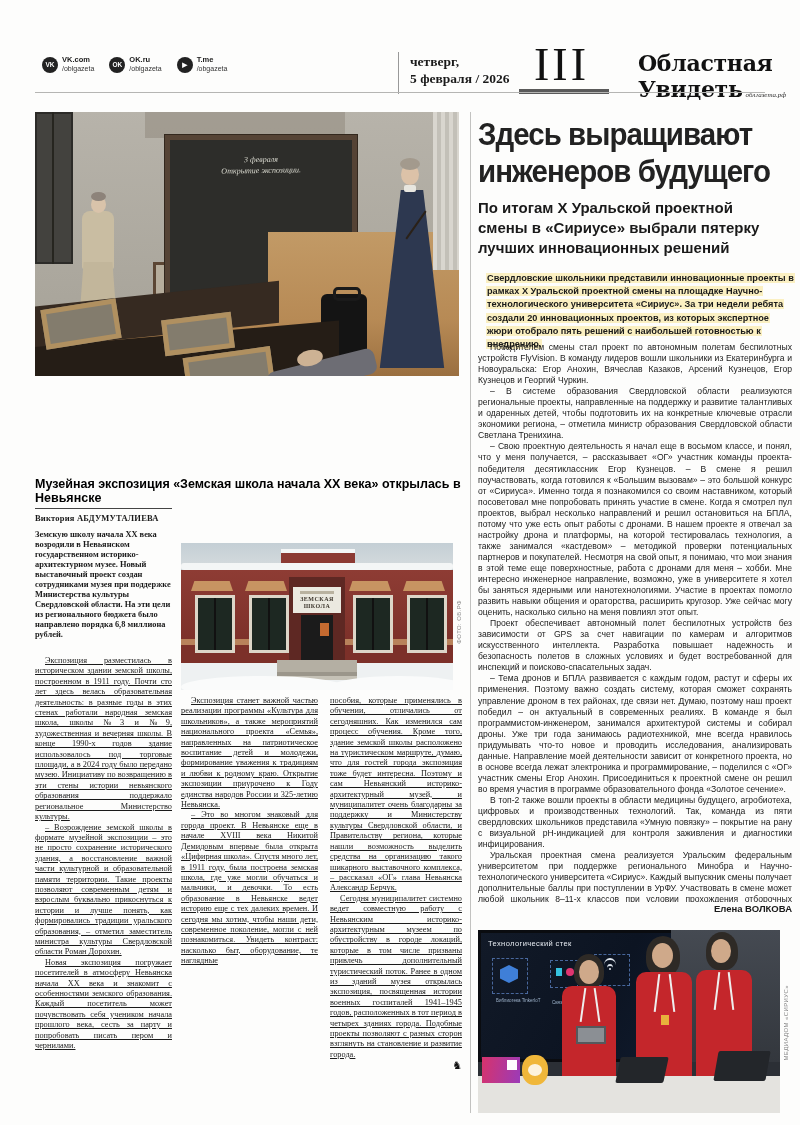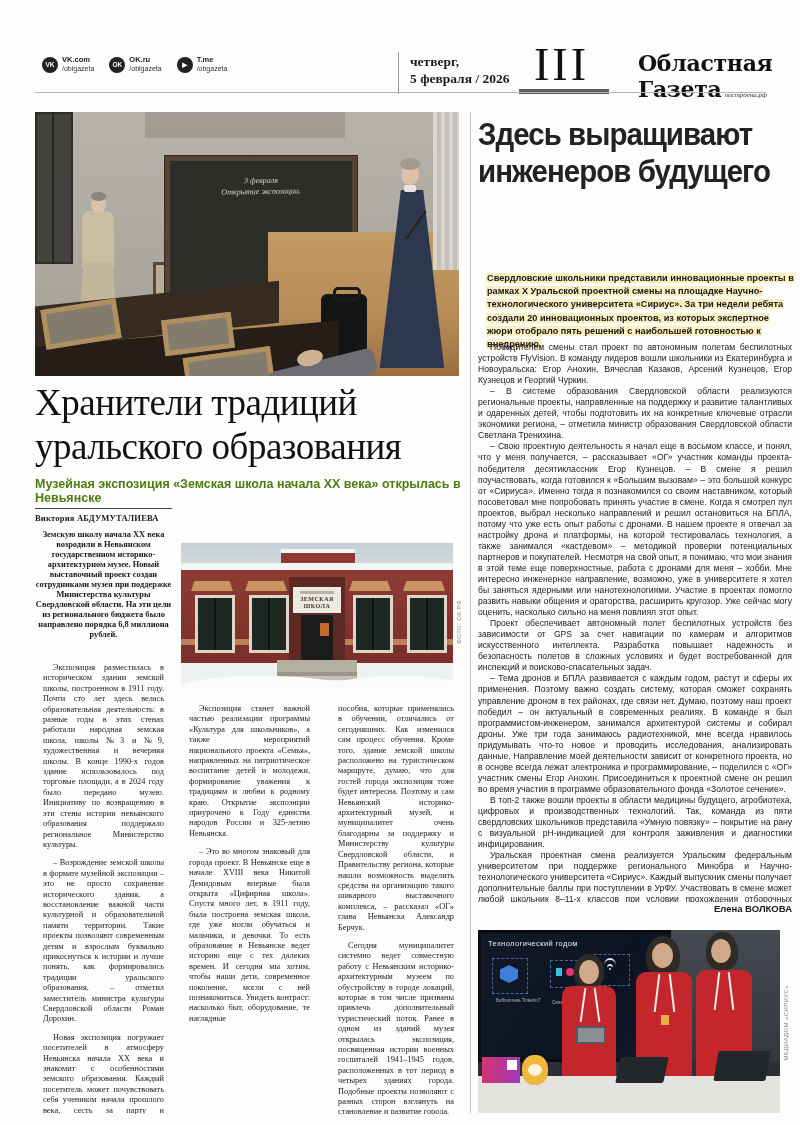--- a/index.html
+++ b/index.html
@@ -33,21 +33,21 @@
               box-shadow:inset 0 0 0 2px #2c2b28;}
   .p1-lwindow:before{content:"";position:absolute;left:17px;top:0;width:2px;height:100%;background:#26251f;}
   .p1-shelf{position:absolute;left:110px;top:0;width:200px;height:26px;background:#8d857a;opacity:.5;}
   .p1-case{position:absolute;left:118px;top:150px;width:80px;height:38px;background:#b6ad9c;
            border:3px solid #5c4634;border-bottom:14px solid #42301f;}
   .p1-figure-l-head{position:absolute;left:56px;top:84px;width:15px;height:17px;border-radius:50%;background:#d9c3aa;}
   .p1-figure-l-hair{position:absolute;left:56px;top:80px;width:15px;height:9px;border-radius:50%;background:#8d837a;}
   .p1-figure-l-body{position:absolute;left:47px;top:99px;width:32px;height:58px;border-radius:8px 8px 2px 2px;background:#c9bda2;}
   .p1-figure-l-skirt{position:absolute;left:44px;top:150px;width:38px;height:62px;background:#c2b69b;
                      clip-path:polygon(12% 0,88% 0,100% 100%,0 100%);}
-  .p1-board{position:absolute;left:130px;top:44px;width:182px;height:162px;background:#2d2d2a;
+  .p1-board{position:absolute;left:130px;top:23px;width:182px;height:162px;background:#2d2d2a;
             border:5px solid #554335;box-shadow:0 0 0 1px #33281e;}
   .p1-board-text{position:absolute;left:0;top:14px;width:100%;text-align:center;color:#d9d9cf;
                  font:italic 8px "Liberation Serif",serif;line-height:11px;transform:rotate(-1deg);}
   .p1-stand{position:absolute;left:146px;top:195px;width:150px;height:52px;}
   .p1-leg{position:absolute;width:7px;height:52px;background:#3a2d21;}
   .p1-leg.a{left:8px;transform:skewX(-14deg);}
   .p1-leg.b{left:40px;transform:skewX(12deg);}
   .p1-leg.c{left:100px;transform:skewX(-12deg);}
   .p1-leg.d{left:132px;transform:skewX(14deg);}
   .p1-cross{position:absolute;left:0;top:26px;width:150px;height:5px;background:#42331f;}
@@ -70,27 +70,27 @@
   .p1-slate{position:absolute;background:#837c6d;border:5px solid #b0906049;border:5px solid #b09060;}
   .p1-slate.s1{left:8px;top:192px;width:66px;height:30px;transform:rotate(-9deg);}
   .p1-slate.s2{left:128px;top:204px;width:60px;height:26px;transform:rotate(-7deg);}
   .p1-slate.s3{left:150px;top:240px;width:78px;height:30px;transform:rotate(-8deg);}
   .p1-sleeve{position:absolute;left:232px;top:248px;width:110px;height:26px;background:#6d6d74;transform:rotate(-14deg);border-radius:8px;}
   .p1-hand{position:absolute;left:262px;top:238px;width:26px;height:16px;background:#cdb294;border-radius:50%;transform:rotate(-12deg);}
 
   .headline-left{position:absolute;left:35px;top:381px;width:434px;
                  font:400 37px "Liberation Serif",serif;line-height:44px;letter-spacing:-0.5px;color:#111;}
   .subhead-left{position:absolute;left:35px;top:477px;width:434px;
-                font:bold 12.5px "Liberation Sans",sans-serif;color:#4d7c0f;}
+                font:bold 12.5px "Liberation Sans",sans-serif;color:#000000;}
 
   .colA{position:absolute;left:35px;top:508px;width:137px;height:606px;overflow:hidden;}
   .byline-rule{border-top:1px solid #444;margin-bottom:4px;}
   .byline{font:bold 8.5px "Liberation Serif",serif;letter-spacing:0.2px;}
-  .lead-left{font:bold 8.4px "Liberation Serif",serif;line-height:10px;margin:7px 0 23px 0;text-align:center;}
-  .newsbody p{margin:8px;font:8.3px "Liberation Serif",serif;line-height:10.4px;text-align:justify;text-indent:10px;}
+  .lead-left{font:bold 8.4px "Liberation Serif",serif;line-height:10px;margin:7px 0 16px 0;text-align:left;}
+  .newsbody p{margin:0;font:8.3px "Liberation Serif",serif;line-height:10.4px;text-align:justify;text-indent:10px;text-decoration:underline;}
   .colB{position:absolute;left:181px;top:696px;width:137px;height:418px;overflow:hidden;}
   .colC{position:absolute;left:330px;top:696px;width:132px;height:418px;overflow:hidden;}
   .colC .newsbody p:first-child{text-indent:0;}
   .end-mark{float:right;font-size:11px;line-height:10px;color:#111;}
 
   .photo2{position:absolute;left:181px;top:543px;width:272px;height:147px;overflow:hidden;background:#c9d2d6;}
   .p2-sky{position:absolute;left:0;top:0;width:100%;height:26px;background:linear-gradient(#c4cfd5,#d6dcde);}
   .p2-snowroof{position:absolute;left:0;top:20px;width:100%;height:7px;background:#f4f6f6;border-radius:3px;}
   .p2-parapet{position:absolute;left:100px;top:6px;width:74px;height:18px;background:#8c3a33;border-top:4px solid #f4f6f6;}
   .p2-facade{position:absolute;left:0;top:27px;width:100%;height:94px;
@@ -197,21 +197,21 @@
   <div class="date-block">
     <div>четверг,</div>
     <div>5 февраля / 2026</div>
   </div>
 
   <div class="page-roman">III</div>
   <div class="roman-bar"></div>
 
   <div class="masthead">
     <div class="masthead-l1">Областная</div>
-    <div><span class="masthead-l2">Газета</span><span class="masthead-site">построена.рф</span></div>
+    <div><span class="masthead-l2">Увидеть</span><span class="masthead-site">облгазета.рф</span></div>
   </div>
 
   <div class="hdr-rule"></div>
   <div class="main-vdivider"></div>
 
   <div class="photo1">
     <div class="p1-lwindow"></div>
     <div class="p1-shelf"></div>
     <div class="p1-figure-l-body"></div>
     <div class="p1-figure-l-skirt"></div>
@@ -241,21 +241,20 @@
     <div class="p1-pointer"></div>
     <div class="p1-desk1"></div>
     <div class="p1-desk2"></div>
     <div class="p1-slate s1"></div>
     <div class="p1-slate s2"></div>
     <div class="p1-slate s3"></div>
     <div class="p1-sleeve"></div>
     <div class="p1-hand"></div>
   </div>
 
-  <h1 class="headline-left" style="margin:0;font-weight:400;">Хранители традиций уральского образования</h1>
   <div class="subhead-left">Музейная экспозиция «Земская школа начала XX века» открылась в Невьянске</div>
 
   <div class="colA">
     <div class="byline-rule"></div>
     <div class="byline">Виктория АБДУМУТАЛИЕВА</div>
     <p class="lead-left">Земскую школу начала XX века возродили в Невьянском государственном историко-архитектурном музее. Новый выставочный проект создан сотрудниками музея при поддержке Министерства культуры Свердловской области. На эти цели из регионального бюджета было направлено порядка 6,8 миллиона рублей.</p>
     <div class="newsbody">
         <p>Экспозиция разместилась в историческом здании земской школы, построенном в 1911 году. Почти сто лет здесь велась образовательная деятельность: в разные годы в этих стенах работали народная земская школа, школы №3 и №9, художественная и вечерняя школы. В конце 1990-х годов здание использовалось под торговые площади, а в 2024 году было передано музею. Инициативу по возвращению в эти стены истории невьянского образования поддержало региональное Министерство культуры.</p>
         <p>– Возрождение земской школы в формате музейной экспозиции – это не просто сохранение исторического здания, а восстановление важной части культурной и образовательной памяти территории. Такие проекты позволяют современным детям и взрослым буквально прикоснуться к истории и лучше понять, как формировались традиции уральского образования, – отметил заместитель министра культуры Свердловской области Роман Дорохин.</p>
         <p>Новая экспозиция погружает посетителей в атмосферу Невьянска начала XX века и знакомит с особенностями земского образования. Каждый посетитель может почувствовать себя учеником начала прошлого века, сесть за парту и попробовать писать пером и чернилами.</p>
@@ -305,38 +304,39 @@
         <p>Сегодня муниципалитет системно ведет совместную работу с Невьянским историко-архитектурным музеем по обустройству в городе локаций, которые в том числе призваны привлечь дополнительный туристический поток. Ранее в одном из зданий музея открылась экспозиция, посвященная истории военных госпиталей 1941–1945 годов, расположенных в тот период в четырех зданиях города. Подобные проекты позволяют с разных сторон взглянуть на становление и развитие города.</p>
       </div>
     <span class="end-mark">♞</span>
   </div>
 
   <div class="headline-right">
     <div>Здесь выращивают</div>
     <div>инженеров будущего</div>
   </div>
 
+  <div class="subhead-right">По итогам X Уральской проектной смены в «Сириусе» выбрали пятерку лучших инновационных решений</div>
 
   <p class="lead-right" style="margin:8px;"><span>Свердловские школьники представили инновационные проекты в рамках X Уральской проектной смены на площадке Научно-технологического университета «Сириус». За три недели ребята создали 20 инновационных проектов, из которых экспертное жюри отобрало пять решений с наибольшей готовностью к внедрению.</span></p>
 
   <div class="body-right">
       <p>Победителем смены стал проект по автономным полетам беспилотных устройств FlyVision. В команду лидеров вошли школьники из Екатеринбурга и Новоуральска: Егор Анохин, Вячеслав Казаков, Арсений Кузнецов, Егор Кузнецов и Георгий Чуркин.</p>
       <p>– В системе образования Свердловской области реализуются региональные проекты, направленные на поддержку и развитие талантливых и одаренных детей, чтобы подготовить их на конкретные ключевые отрасли экономики региона, – отметила министр образования Свердловской области Светлана Тренихина.</p>
       <p>– Свою проектную деятельность я начал еще в восьмом классе, и понял, что у меня получается, – рассказывает «ОГ» участник команды проекта-победителя десятиклассник Егор Кузнецов. – В смене я решил поучаствовать, когда готовился к «Большим вызовам» – это большой конкурс от «Сириуса». Именно тогда я познакомился со своим наставником, который посоветовал мне попробовать принять участие в смене. Когда я смотрел пул проектов, выбрал несколько направлений и решил остановиться на БПЛА, потому что уже есть опыт работы с дронами. В нашем проекте я отвечал за настройку дрона и платформы, на которой тестировалась технология, а также занимался «кастдевом» – методикой проверки потенциальных партнеров и покупателей. Несмотря на свой опыт, я понимаю, что мои знания в этой теме еще поверхностные, работа с дронами для меня – хобби. Мне интересно инженерное направление, возможно, уже в университете я хотел бы заняться ядерными или нанотехнологиями. Участие в проектах помогло развить навыки общения и ораторства, расширить кругозор. Уже сейчас могу оценить, насколько сильно на меня повлиял этот опыт.</p>
       <p>Проект обеспечивает автономный полет беспилотных устройств без зависимости от GPS за счет навигации по камерам и алгоритмов искусственного интеллекта. Разработка повышает надежность и безопасность полетов в сложных условиях и будет востребованной для инспекций и поисково-спасательных задач.</p>
       <p>– Тема дронов и БПЛА развивается с каждым годом, растут и сферы их применения. Поэтому важно создать систему, которая сможет сохранять управление дроном в тех районах, где связи нет. Думаю, поэтому наш проект победил – он актуальный в современных реалиях. В команде я был программистом-инженером, занимался архитектурой системы и собирал дроны. Уже три года занимаюсь радиотехникой, мне всегда нравилось придумывать что-то новое и проводить исследования, анализировать данные. Направление моей деятельности зависит от конкретного проекта, но в основе всегда лежат электроника и программирование, – поделился с «ОГ» участник смены Егор Анохин. Присоединиться к проектной смене он решил во время участия в программе образовательного фонда «Золотое сечение».</p>
       <p>В топ-2 также вошли проекты в области медицины будущего, агробиотеха, цифровых и производственных технологий. Так, команда из пяти свердловских школьников представила «Умную повязку» – покрытие на рану с визуальной pH-индикацией для контроля заживления и диагностики инфицирования.</p>
       <p>Уральская проектная смена реализуется Уральским федеральным университетом при поддержке регионального Минобра и Научно-технологического университета «Сириус». Каждый выпускник смены получает дополнительные баллы при поступлении в УрФУ. Участвовать в смене может любой школьник 8–11-х классов при условии прохождения отборочных этапов. Проект отвечает задачам «Десятилетия науки и технологий».</p>
     </div>
 
   <div class="author-right">Елена ВОЛКОВА</div>
 
   <div class="photo3">
     <div class="p3-screen">
-      <div class="p3-screen-title">Технологический годом</div>
+      <div class="p3-screen-title">Технологический стек</div>
       <div class="p3-box b1"></div>
       <div class="p3-box b2"></div>
       <div class="p3-box b3"></div>
       <div class="p3-hex"></div>
       <div class="p3-chip1"></div>
       <div class="p3-chip2"></div>
       <div class="p3-wifi"></div>
       <div class="p3-caption1">Библиотека TinkerIoT</div>
       <div class="p3-caption2">Связь</div>
     </div>

